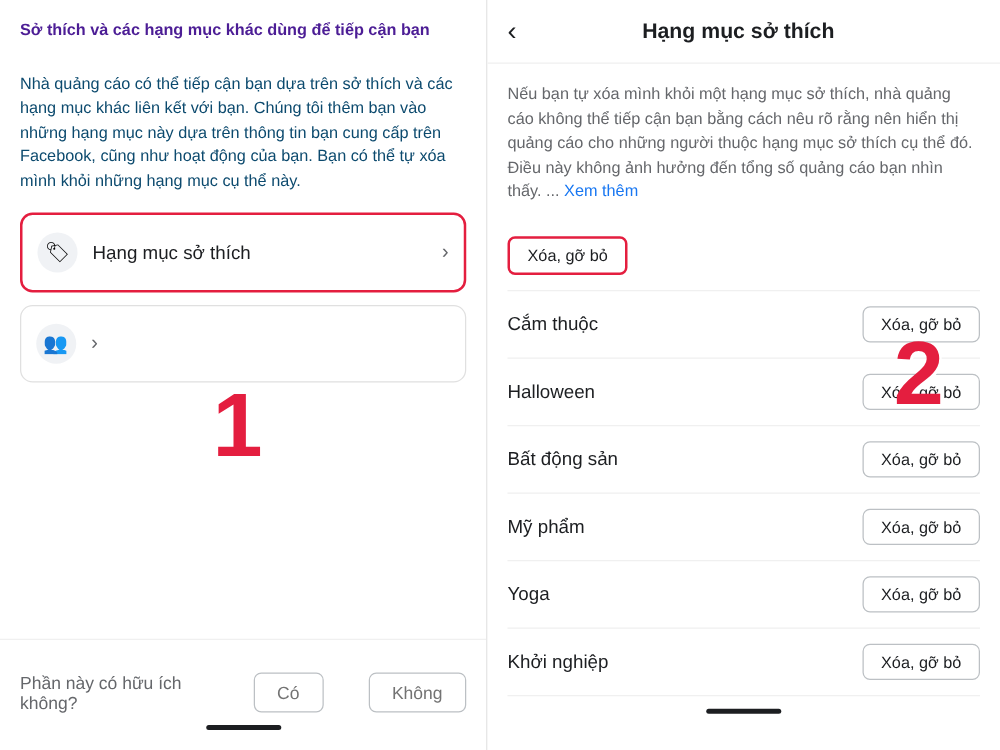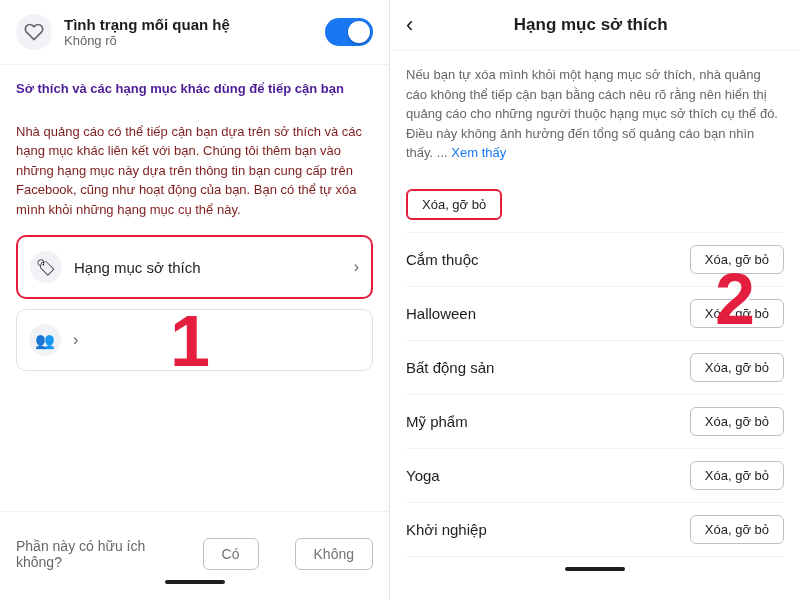--- a/index.html
+++ b/index.html
@@ -81,21 +81,21 @@
     .section-title {
       font-size: 13px;
       font-weight: 700;
       color: #4c1d95;
       margin-bottom: 24px;
       line-height: 1.3;
     }
 
     .section-desc {
       font-size: 13px;
-      color: #7f1d1d;
+      color: #0c4a6e;
       line-height: 1.5;
       margin-bottom: 16px;
     }
 
     .menu-item {
       display: flex;
       align-items: center;
       padding: 14px 12px;
       border: 2px solid #e41e3f;
       border-radius: 10px;
@@ -271,34 +271,20 @@
       background: #1c1e21;
       border-radius: 2px;
       margin: 10px auto 0;
     }
   </style>
 </head>
 <body>
 
 <div class="left-panel">
 
-  <div class="relationship-row">
-    <div class="relationship-icon">
-      <svg width="20" height="20" viewBox="0 0 24 24" fill="none" stroke="#65676b" stroke-width="2">
-        <path d="M20.84 4.61a5.5 5.5 0 0 0-7.78 0L12 5.67l-1.06-1.06a5.5 5.5 0 0 0-7.78 7.78l1.06 1.06L12 21.23l7.78-7.78 1.06-1.06a5.5 5.5 0 0 0 0-7.78z"></path>
-      </svg>
-    </div>
-    <div class="relationship-text">
-      <div class="relationship-title">Tình trạng mối quan hệ</div>
-      <div class="relationship-sub">Không rõ</div>
-    </div>
-    <div class="toggle-switch">
-      <div class="toggle-knob"></div>
-    </div>
-  </div>
 
   <div class="left-content">
     <div class="section-title">Sở thích và các hạng mục khác dùng để tiếp cận bạn</div>
     <div class="section-desc">Nhà quảng cáo có thể tiếp cận bạn dựa trên sở thích và các hạng mục khác liên kết với bạn. Chúng tôi thêm bạn vào những hạng mục này dựa trên thông tin bạn cung cấp trên Facebook, cũng như hoạt động của bạn. Bạn có thể tự xóa mình khỏi những hạng mục cụ thể này.</div>
 
     <div class="menu-item">
       <div class="menu-icon">🏷</div>
       <span class="menu-label">Hạng mục sở thích</span>
       <span class="chevron">›</span>
     </div>
@@ -325,21 +311,21 @@
 
   <div class="right-header">
     <span class="back-btn">‹</span>
     <span class="right-title">Hạng mục sở thích</span>
     <span style="width:28px;"></span>
   </div>
 
   <div class="right-content">
     <div class="right-desc">
       <span>Nếu bạn tự xóa mình khỏi một hạng mục sở thích, nhà quảng cáo không thể tiếp cận bạn bằng cách nêu rõ rằng nên hiển thị quảng cáo cho những người thuộc hạng mục sở thích cụ thể đó. Điều này không ảnh hưởng đến tổng số quảng cáo bạn nhìn thấy. ...</span>
-      <span class="see-more">Xem thấy</span>
+      <span class="see-more">Xem thêm</span>
     </div>
 
     <ul class="interest-list">
 
       <li class="interest-item">
         <button class="remove-btn-highlighted">Xóa, gỡ bỏ</button>
       </li>
       <li class="interest-item">
         <span class="interest-name">Cắm thuộc</span>
         <button class="remove-btn">Xóa, gỡ bỏ</button>

